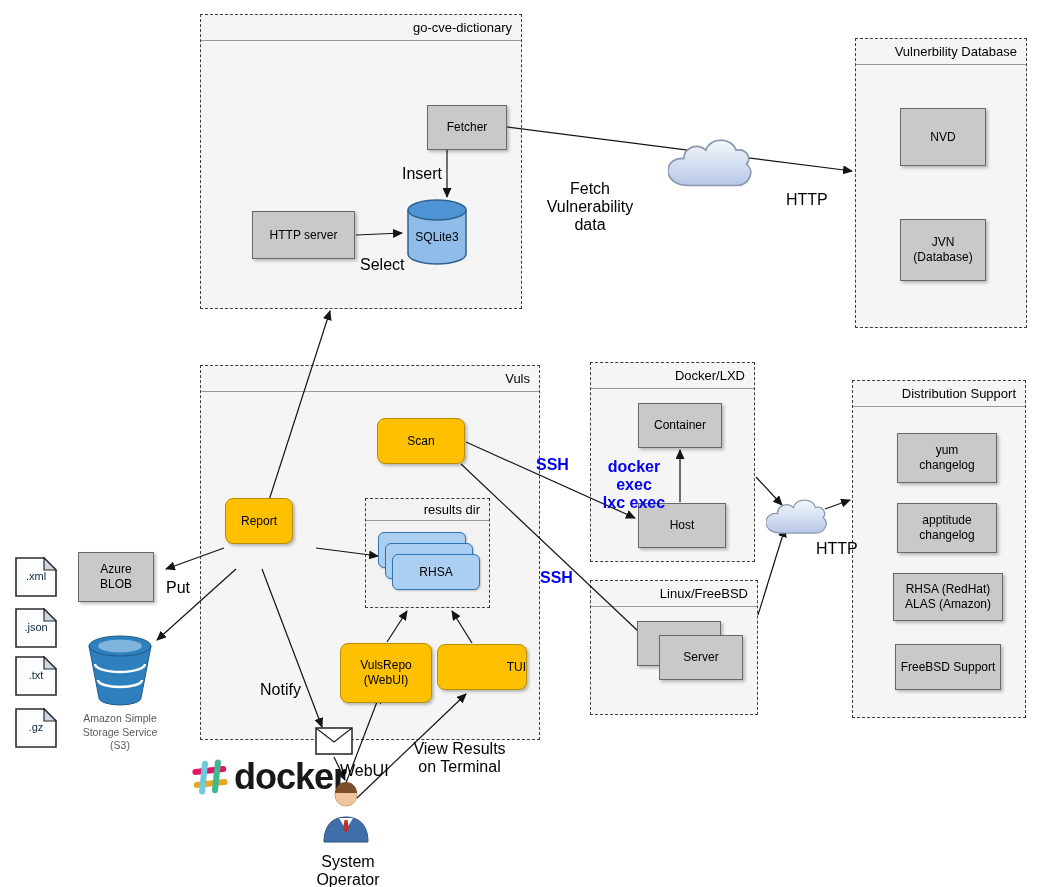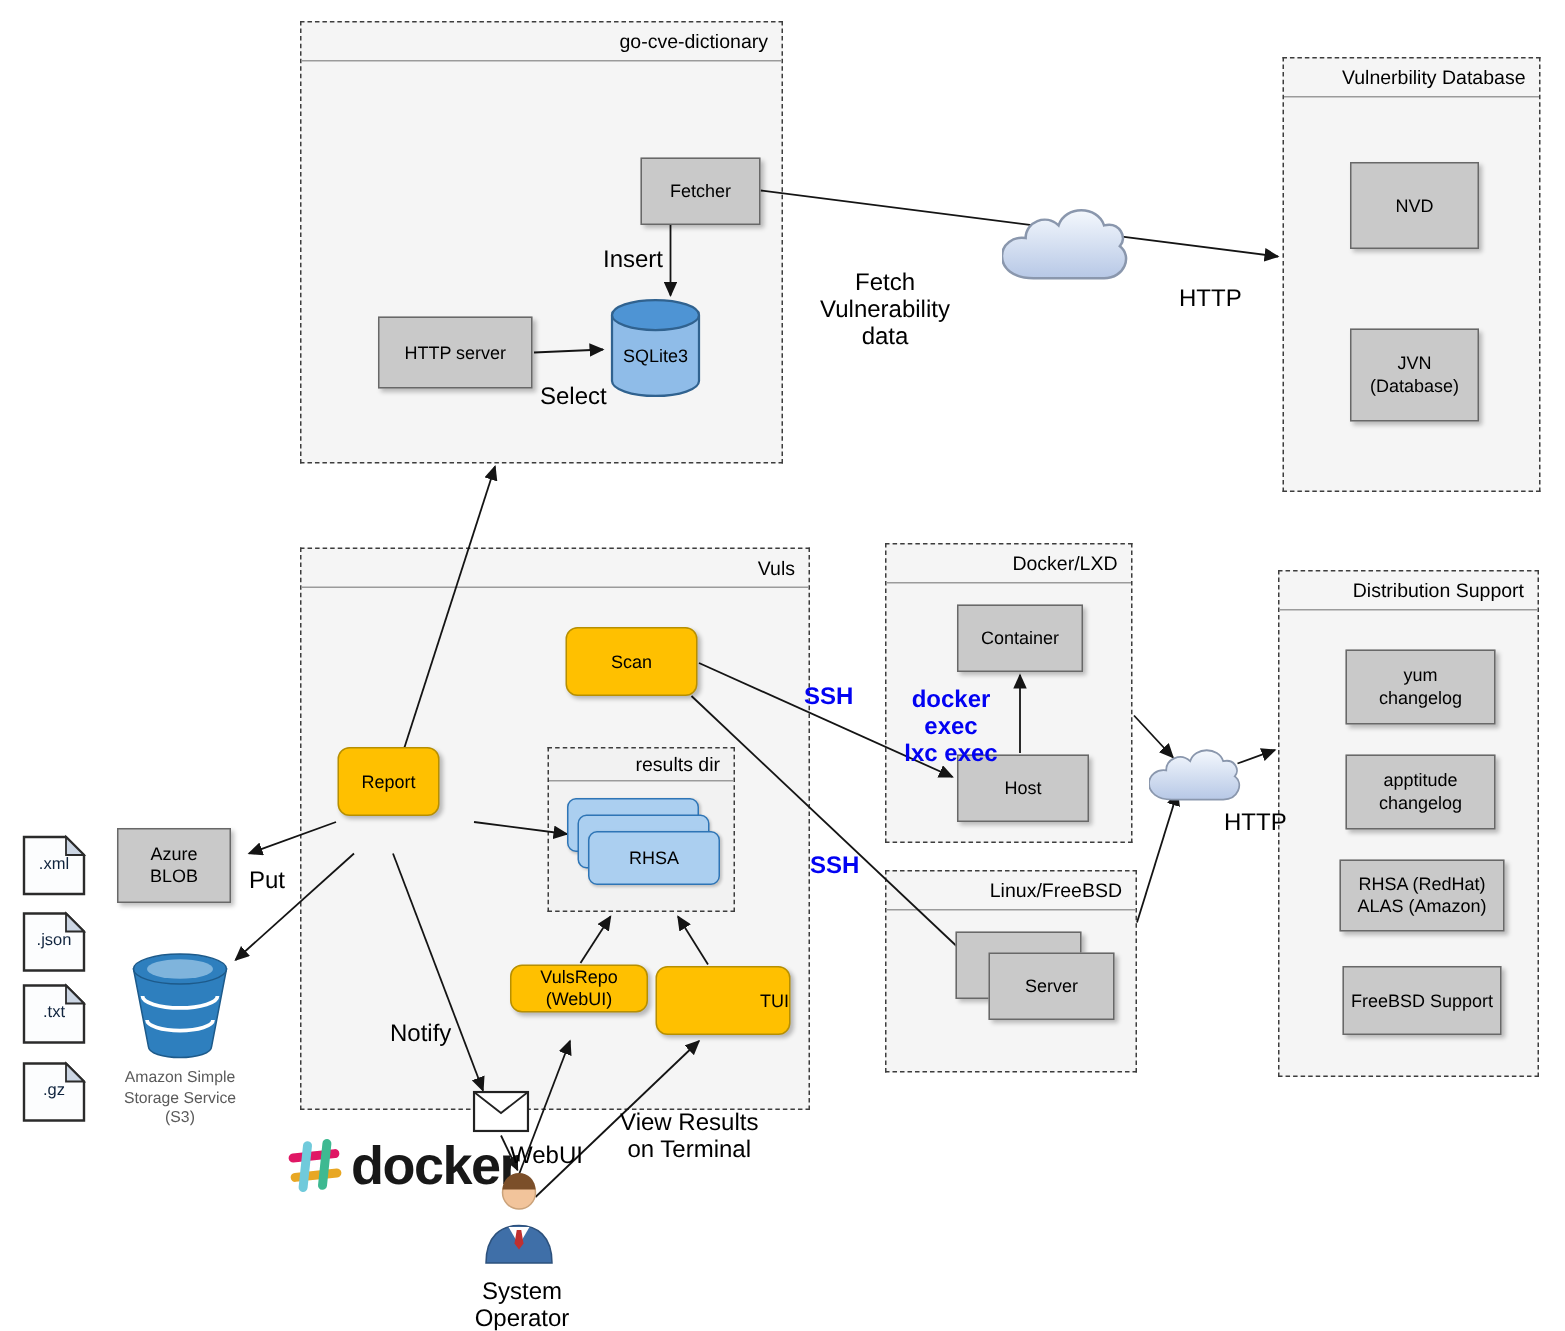--- a/index.html
+++ b/index.html
@@ -109,21 +109,21 @@
     <ellipse cx="32" cy="13" rx="29" ry="10" fill="#4e94d4" stroke="#30628f" stroke-width="1.5"></ellipse>
     <text x="32" y="44" text-anchor="middle" font-size="12" fill="#000">SQLite3</text>
   </svg>
 
   <div class="node gray" style="left:900px;top:108px;width:86px;height:58px;"><span>NVD</span></div>
   <div class="node gray" style="left:900px;top:219px;width:86px;height:62px;"><span>JVN
 (Database)</span></div>
 
   <div class="node yellow" style="left:377px;top:418px;width:88px;height:46px;"><span>Scan</span></div>
   <div class="node yellow" style="left:225px;top:498px;width:68px;height:46px;"><span>Report</span></div>
-  <div class="node yellow" style="left:340px;top:643px;width:92px;height:32px;"><span>VulsRepo
+  <div class="node yellow" style="left:340px;top:643px;width:92px;height:60px;"><span>VulsRepo
 (WebUI)</span></div>
   <div class="node yellow" style="left:437px;top:644px;width:90px;height:46px;justify-content:flex-end;"><span>TUI</span></div>
 
   <div class="node blue" style="left:378px;top:532px;width:88px;height:36px;z-index:10;"></div>
   <div class="node blue" style="left:385px;top:543px;width:88px;height:36px;z-index:11;"></div>
   <div class="node blue" style="left:392px;top:554px;width:88px;height:36px;z-index:12;"><span>RHSA</span></div>
 
   <div class="node gray" style="left:638px;top:403px;width:84px;height:45px;"><span>Container</span></div>
   <div class="node gray" style="left:638px;top:503px;width:88px;height:45px;"><span>Host</span></div>
 

